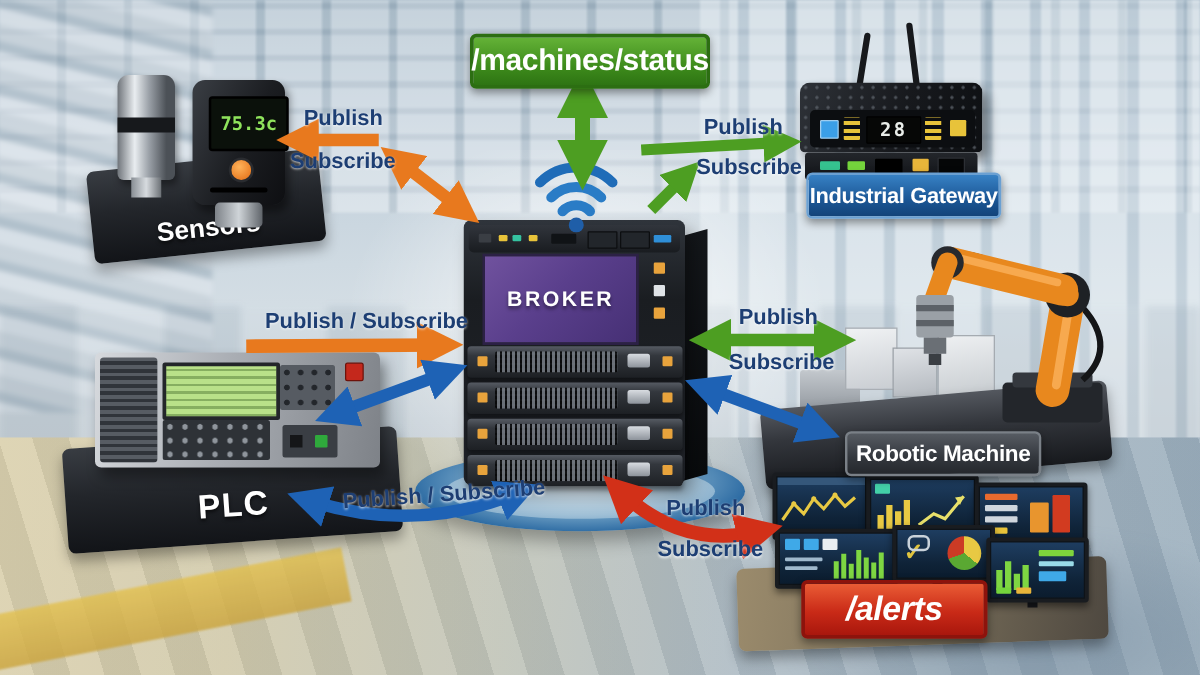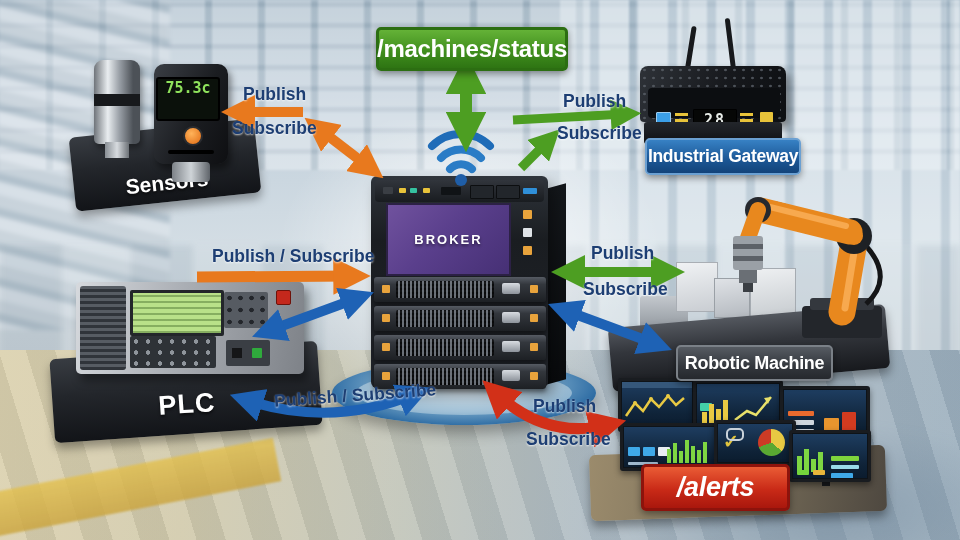--- a/index.html
+++ b/index.html
@@ -53,36 +53,36 @@
   .rack-side{left:546px;top:186px;width:20px;height:196px;background:linear-gradient(180deg,#14171b,#090b0d);
     transform:skewY(-16deg);z-index:2;}
   .rack-bezel{left:375px;top:180px;width:169px;height:22px;background:linear-gradient(180deg,#31353c,#191c20);
     border-radius:4px;z-index:4;}
   .led{position:absolute;border-radius:1px;}
   .mqtt-screen{left:386px;top:203px;width:121px;height:69px;z-index:4;border:2px solid #2c2145;
     background:linear-gradient(135deg,#70529e 0%,#5a3f8c 45%,#463075 100%);
     display:flex;flex-direction:column;align-items:center;justify-content:center;color:#fff;
     text-shadow:0 2px 3px rgba(0,0,0,.45);}
   .mqtt-line1{font-size:30px;font-weight:bold;letter-spacing:1px;line-height:30px;}
-  .mqtt-line2{font-size:13px;font-weight:bold;letter-spacing:2px;line-height:20px;}
+  .mqtt-line2{font-size:17px;font-weight:bold;letter-spacing:2px;line-height:20px;}
   .runit{position:absolute;left:374px;width:172px;height:25px;z-index:4;border-radius:3px;
     background:linear-gradient(180deg,#565b63 0%,#33373d 30%,#1d2024 100%);box-shadow:0 3px 4px rgba(0,0,0,.4);}
   .rmesh{position:absolute;left:22px;top:4px;width:98px;height:17px;border-radius:2px;
     background:
      repeating-linear-gradient(90deg,rgba(0,0,0,.65) 0 2px,rgba(120,126,134,.85) 2px 4px),
      repeating-linear-gradient(0deg,rgba(0,0,0,.4) 0 2px,rgba(255,255,255,0) 2px 4px);}
   .rhandle{position:absolute;right:26px;top:6px;width:18px;height:11px;border-radius:2px;
     background:linear-gradient(180deg,#d8dce1,#8d939b);}
   
   .mon{position:absolute;background:#0e1318;border:3px solid #191c20;border-radius:3px;
     box-shadow:0 3px 6px rgba(0,0,0,.45);z-index:4;}
   .mscr{position:absolute;left:1px;top:1px;right:1px;bottom:1px;overflow:hidden;
     background:linear-gradient(180deg,#1e3d60,#0f2338 70%,#0b1c2e);}
   .stand{position:absolute;background:#17191d;z-index:3;}
-  .chip{position:absolute;border-radius:1px;margin-top:16px;}
+  .chip{position:absolute;border-radius:1px;}
 </style>
 </head>
 <body>
 
 <div id="scene">
 
   <div class="abs bg-base"></div>
   <div class="abs bg-ceiling"></div>
   <div class="abs bg-pipes"></div>
   <div class="abs bg-windows"></div>
@@ -95,22 +95,22 @@
   <div class="slab" style="left:72px;top:128px;width:186px;height:74px;transform:rotate(-6deg);">
     <div class="slab-label" style="bottom:7px;font-size:21px;">Sensors</div>
   </div>
   <div class="abs" style="left:94px;top:60px;width:46px;height:84px;z-index:3;border-radius:9px 9px 5px 5px;
        background:linear-gradient(90deg,#6f747a 0%,#e9edf0 30%,#9aa0a7 55%,#4c5157 85%);box-shadow:2px 4px 6px rgba(0,0,0,.4);">
     <div class="abs" style="left:0;top:34px;width:46px;height:12px;background:#17191c;"></div>
   </div>
   <div class="abs" style="left:105px;top:142px;width:24px;height:16px;background:linear-gradient(90deg,#888e94,#d7dbdf,#6c7176);z-index:3;"></div>
   <div class="abs" style="left:154px;top:64px;width:74px;height:100px;z-index:3;border-radius:10px;
        background:linear-gradient(115deg,#3a3e44 0%,#1b1d21 55%,#0e0f12 100%);box-shadow:3px 5px 7px rgba(0,0,0,.45);">
-    <div class="abs" style="left:2px;top:13px;width:60px;height:40px;background:#0b110b;border:2px solid #000;border-radius:3px;
-         display:flex;justify-content:center;">
+    <div class="abs" style="left:13px;top:13px;width:60px;height:40px;background:#0b110b;border:2px solid #000;border-radius:3px;
+         display:flex;align-items:center;justify-content:center;">
       <span style="color:#8fe35c;font-family:'DejaVu Sans Mono',monospace;font-weight:bold;font-size:15px;">75.3c</span>
     </div>
     <div class="abs" style="left:29px;top:62px;width:16px;height:16px;border-radius:50%;
          background:radial-gradient(circle at 40% 35%,#ffb35a,#e06a12);border:2px solid #2a2c30;"></div>
     <div class="abs" style="left:14px;top:86px;width:46px;height:4px;background:#000;border-radius:2px;"></div>
   </div>
   <div class="abs" style="left:172px;top:162px;width:38px;height:20px;z-index:3;border-radius:4px;
        background:linear-gradient(90deg,#7d8288,#cfd4d8,#5f646a);"></div>
 
   <div class="slab" style="left:52px;top:350px;width:268px;height:84px;transform:rotate(-4deg);z-index:2;">

